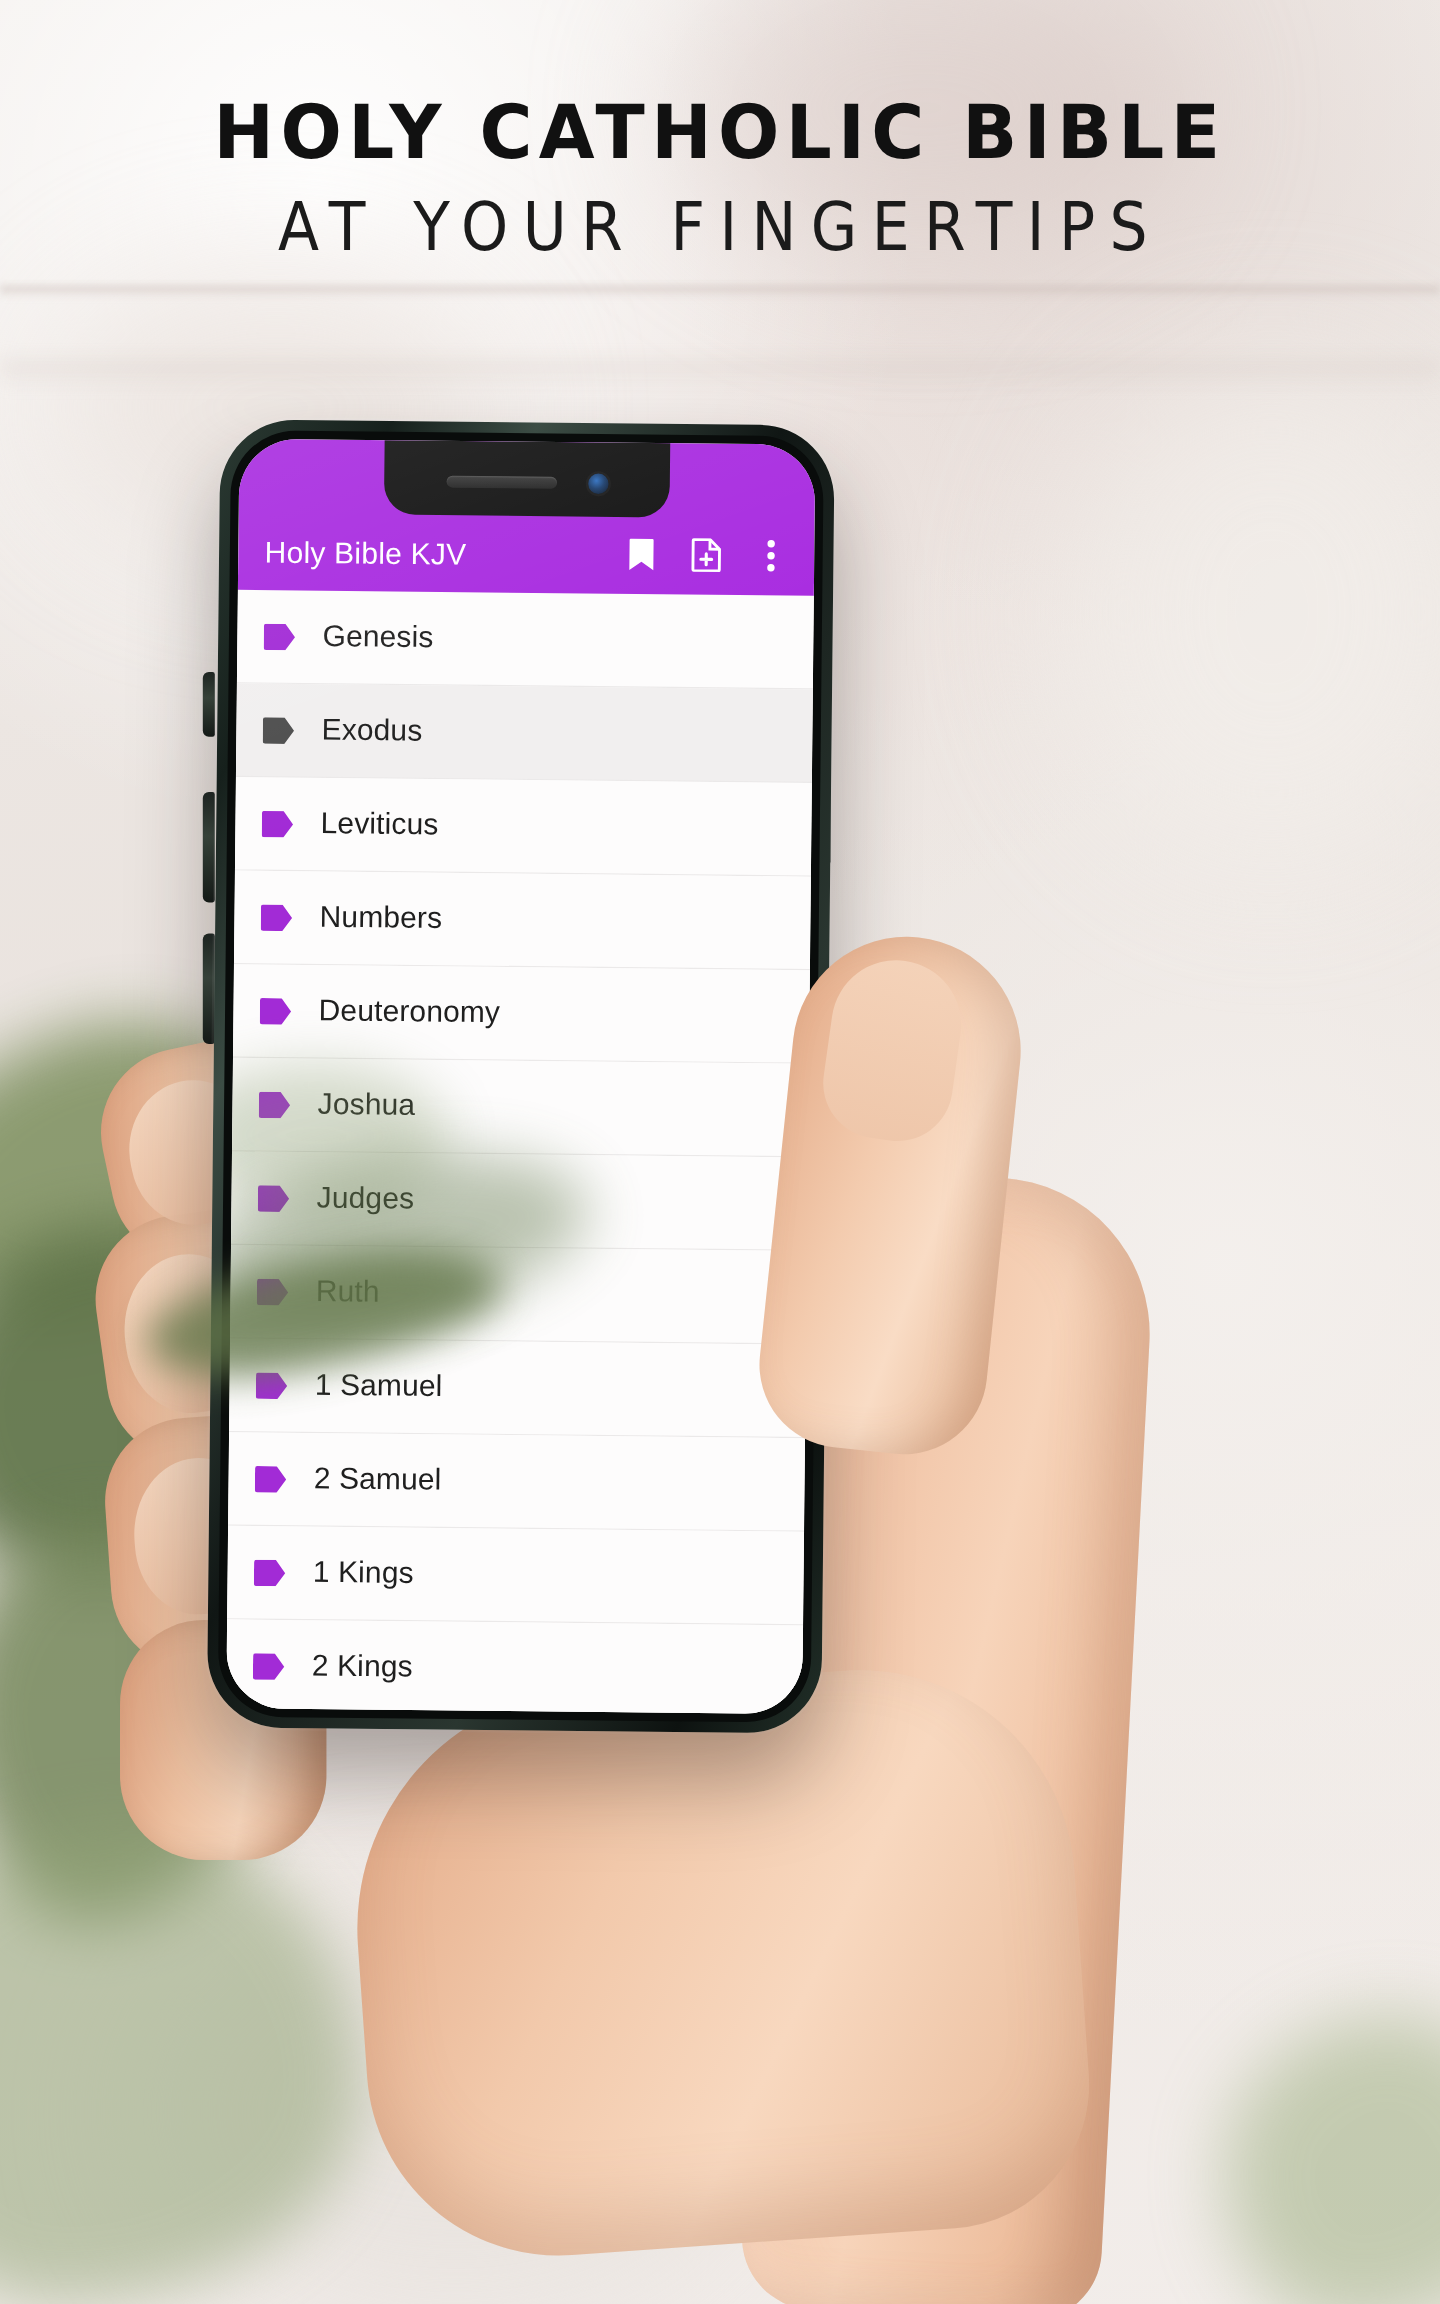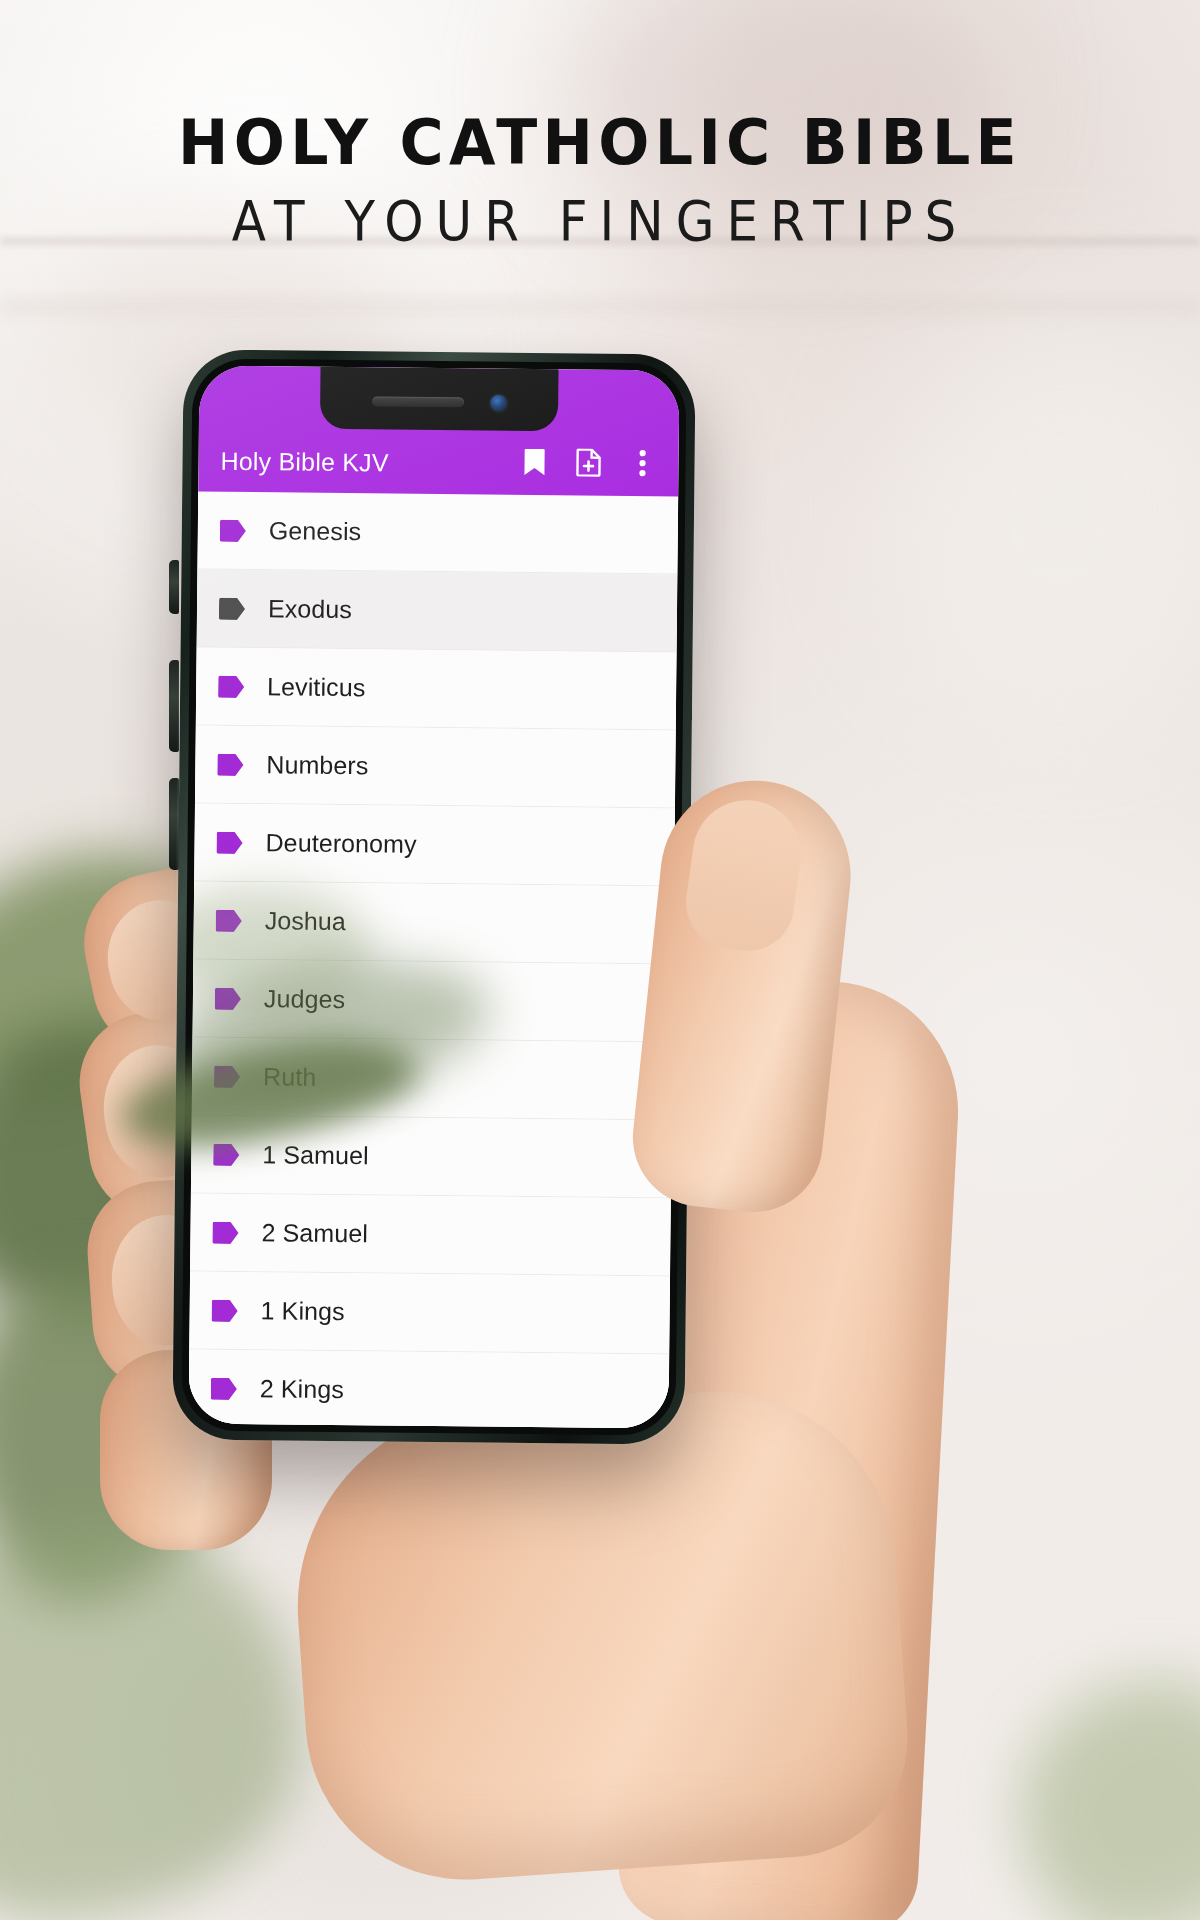--- a/index.html
+++ b/index.html
@@ -61,21 +61,21 @@
   .leafA { left: -90px; top: 860px;  width: 330px; height: 230px; background: #7c8f5e; opacity: .85; transform: rotate(-18deg); }
   .leafB { left: -60px; top: 1020px; width: 300px; height: 300px; background: #5d7246; opacity: .9;  transform: rotate(12deg); }
   .leafC { left: -40px; top: 1270px; width: 250px; height: 330px; background: #6d8152; opacity: .8;  transform: rotate(-8deg); }
   .leafD { left: -120px;top: 1520px; width: 420px; height: 400px; background: #93a578; opacity: .55; }
   .leafE { left: 1020px;top: 1680px; width: 260px; height: 260px; background: #9fb083; opacity: .55; filter: blur(30px); }
   .leafF { left: 120px; top: 1048px; width: 300px; height: 90px;  background: #63774a; opacity: .8; transform: rotate(-10deg); filter: blur(16px); }
 
   
   .headline-wrap {
     position: absolute;
-    left: 0; top: 112px;
+    left: 0; top: 80px;
     width: 1200px;
     text-align: center;
     z-index: 6;
   }
   .headline {
     font-family: "DejaVu Sans", sans-serif;
     font-weight: 700;
     font-size: 62px;
     letter-spacing: 5.5px;
     color: #111111;

